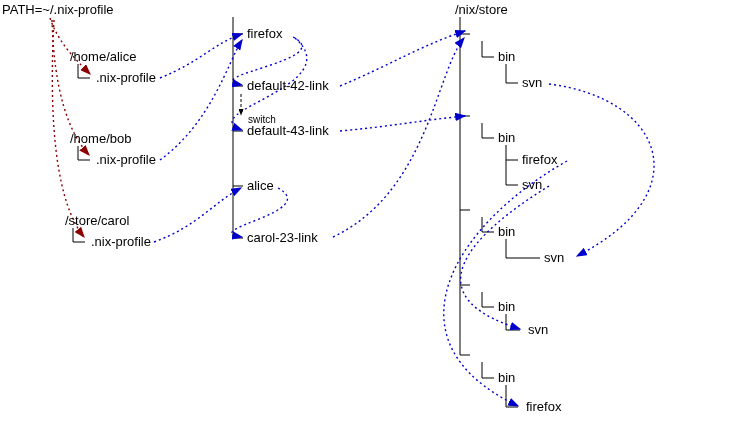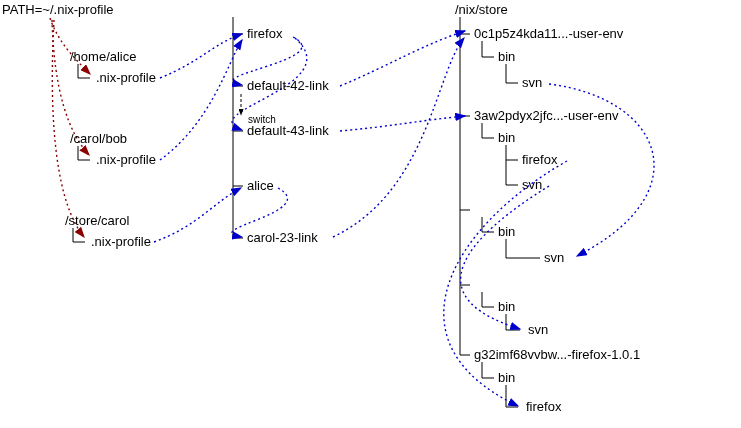--- a/index.html
+++ b/index.html
@@ -92,46 +92,43 @@
       <path class="blue" marker-end="url(#ab)" d="M567,161 C452,226 383,342 518,406"></path>
     </g>
 
     <path class="blk" marker-end="url(#ak)" d="M241,94 L241,114"></path>
   </svg>
 
   <div class="lbl" style="left:2px;top:3px">PATH=~/.nix-profile</div>
 
   <div class="lbl" style="left:70px;top:50px">/home/alice</div>
   <div class="lbl" style="left:96px;top:71px">.nix-profile</div>
-  <div class="lbl" style="left:70px;top:132px">/carol/bob</div>
+  <div class="lbl" style="left:70px;top:132px">/home/bob</div>
   <div class="lbl" style="left:96px;top:153px">.nix-profile</div>
   <div class="lbl" style="left:65px;top:214px">/store/carol</div>
   <div class="lbl" style="left:91px;top:235px">.nix-profile</div>
 
   <div class="lbl" style="left:247px;top:27px">firefox</div>
   <div class="lbl" style="left:247px;top:79px">default-42-link</div>
   <div class="lbl small" style="left:248px;top:97px">switch</div>
   <div class="lbl" style="left:247px;top:124px">default-43-link</div>
   <div class="lbl" style="left:247px;top:179px">alice</div>
   <div class="lbl" style="left:247px;top:231px">carol-23-link</div>
 
   <div class="lbl" style="left:455px;top:3px">/nix/store</div>
 
-  <div class="lbl" style="left:474px;top:27px">0c1p5z4kda11...-user-env</div>
   <div class="lbl" style="left:498px;top:50px">bin</div>
   <div class="lbl" style="left:522px;top:76px">svn</div>
 
-  <div class="lbl" style="left:474px;top:109px">3aw2pdyx2jfc...-user-env</div>
   <div class="lbl" style="left:498px;top:131px">bin</div>
   <div class="lbl" style="left:522px;top:153px">firefox</div>
   <div class="lbl" style="left:522px;top:178px">svn</div>
 
   <div class="lbl" style="left:498px;top:225px">bin</div>
   <div class="lbl" style="left:544px;top:251px">svn</div>
 
   <div class="lbl" style="left:498px;top:300px">bin</div>
   <div class="lbl" style="left:528px;top:323px">svn</div>
 
-  <div class="lbl" style="left:474px;top:348px">g32imf68vvbw...-firefox-1.0.1</div>
   <div class="lbl" style="left:498px;top:371px">bin</div>
   <div class="lbl" style="left:526px;top:400px">firefox</div>
 
 </div>
 
 </body></html>

